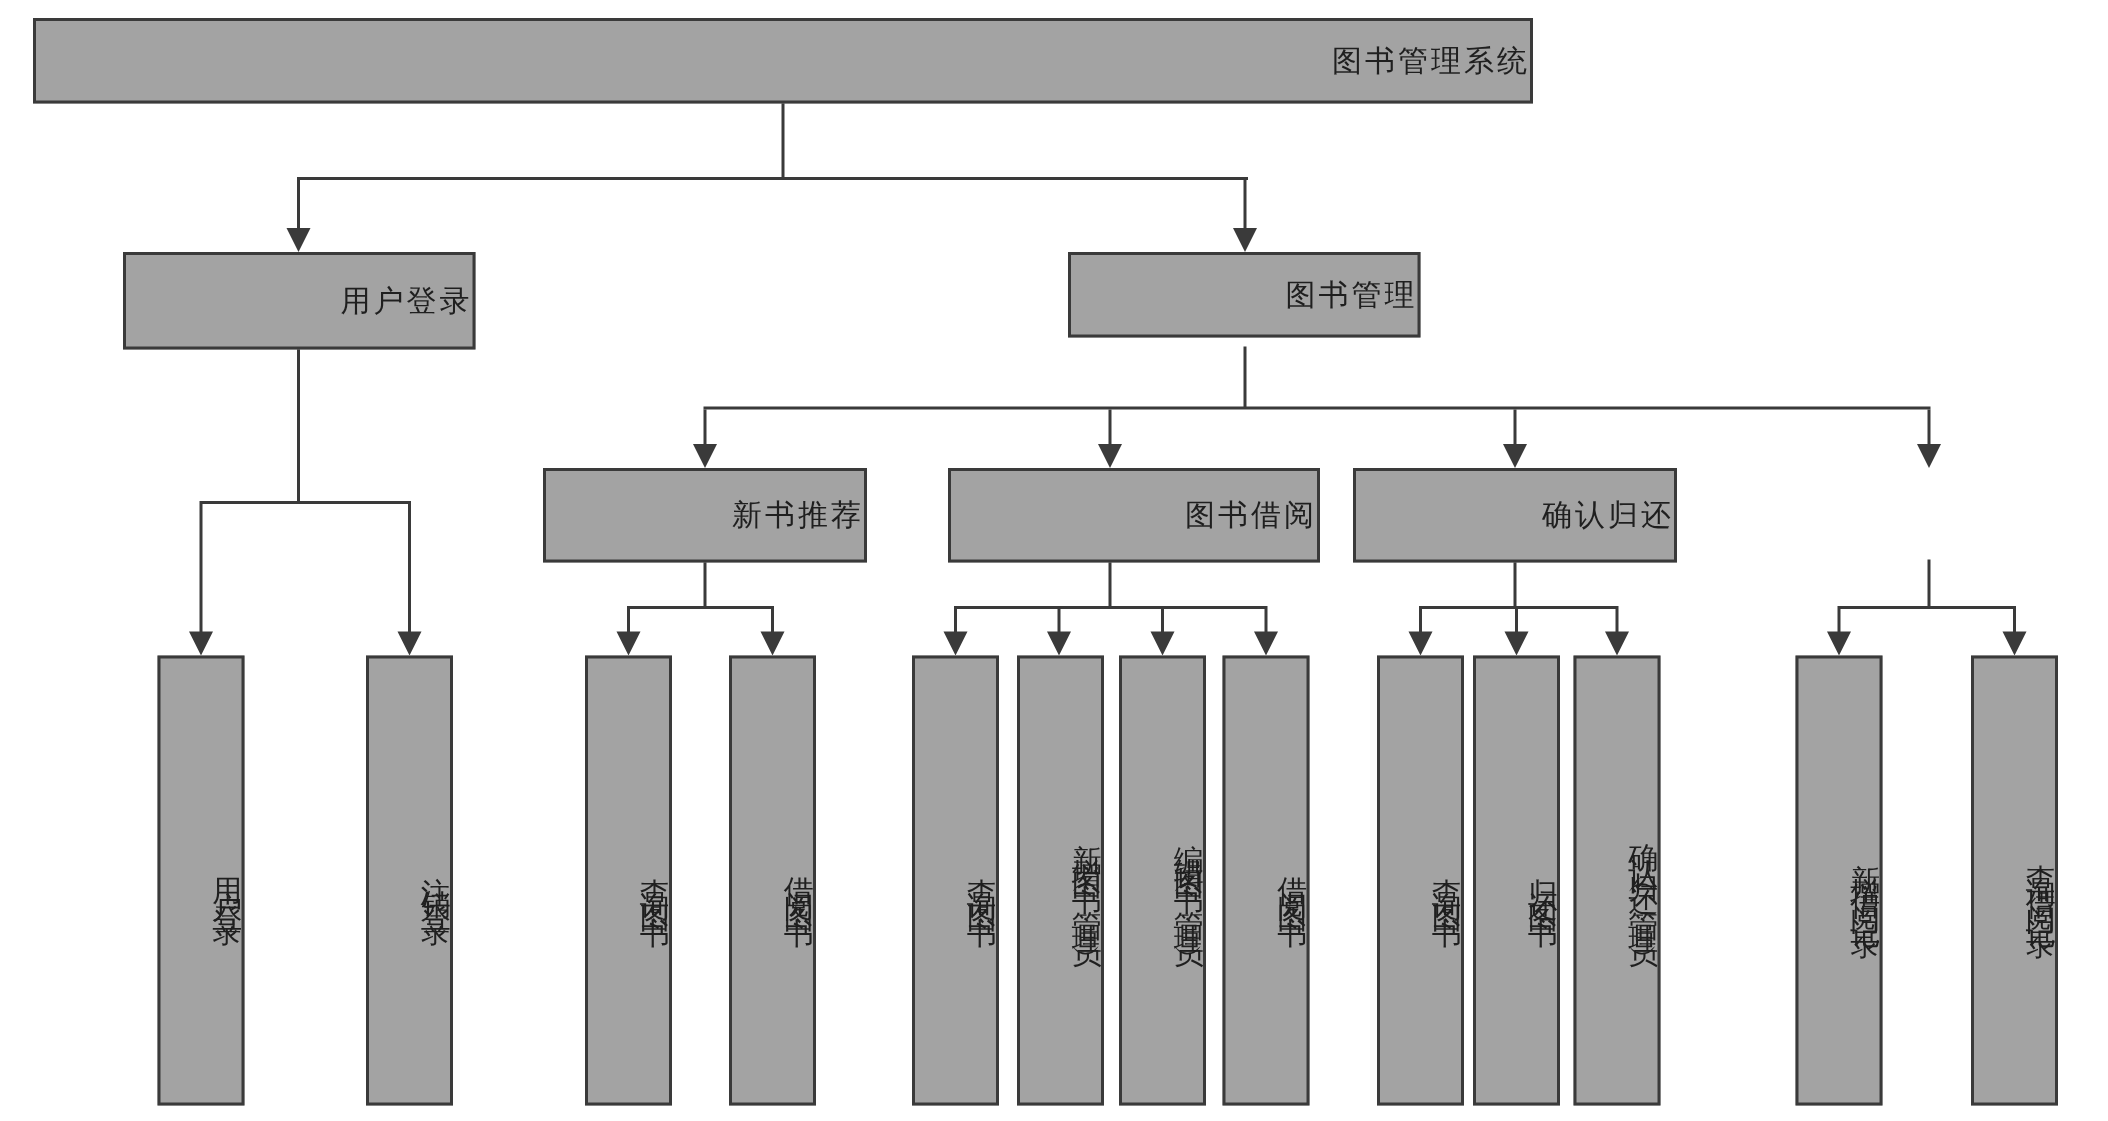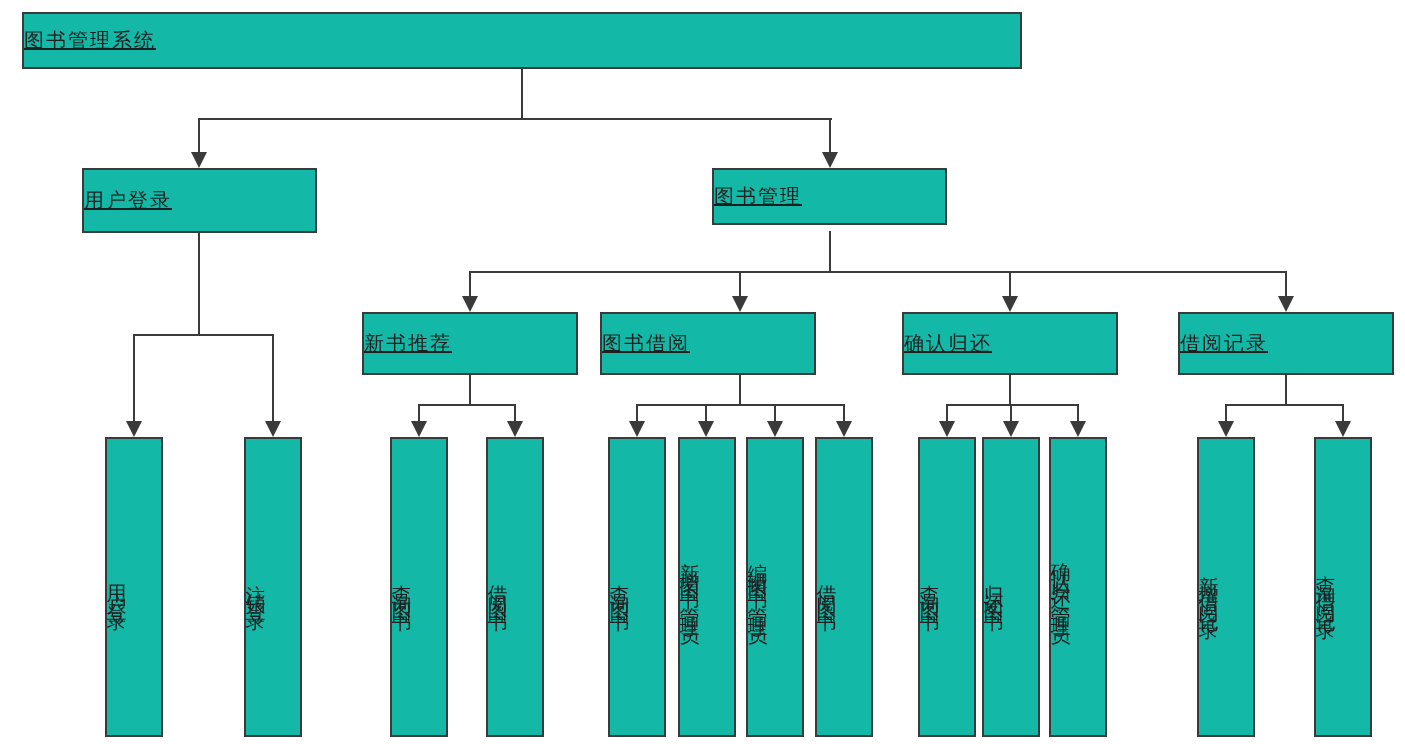--- a/index.html
+++ b/index.html
@@ -13,29 +13,28 @@
     position:relative;
     width:1405px;height:747px;
     background:var(--bg);
     overflow:hidden;
     font-family:"Liberation Sans","DejaVu Sans",sans-serif;
     color:var(--text);
   }
   .box{
     position:absolute;
     box-sizing:border-box;
-    background:#14b8a6;
+    background:#a3a3a3;
     border:2px solid var(--line);
-    display:flex;align-items:center;justify-content:flex-start;
+    display:flex;align-items:center;justify-content:flex-end;
     font-size:20px;
     letter-spacing:2px;
     color:var(--text);
     overflow:hidden;
     z-index:2;
-    text-decoration:underline;
   }
   .vbox .label{
     writing-mode:vertical-rl;
     text-orientation:mixed;
     letter-spacing:9px;
     line-height:1;
     font-size:20px;
   }
   .hline,.vline{
     position:absolute;
@@ -102,28 +101,25 @@
   <div class="vline" style="left:829px;top:231px;height:41px"></div>
   <div class="hline" style="left:469px;top:271px;width:818px"></div>
   <div class="arrow" style="left:470px;top:273px;height:39px"></div>
   <div class="arrow" style="left:740px;top:273px;height:39px"></div>
   <div class="arrow" style="left:1010px;top:273px;height:39px"></div>
   <div class="arrow" style="left:1286px;top:273px;height:39px"></div>
 
   <div class="box" style="left:362px;top:312px;width:216px;height:63px">
     <span class="label">新书推荐</span>
   </div>
-  <div class="box" style="left:600px;top:312px;width:216px;height:63px">
+  <div class="box" style="left:632px;top:312px;width:248px;height:63px">
     <span class="label">图书借阅</span>
   </div>
   <div class="box" style="left:902px;top:312px;width:216px;height:63px">
     <span class="label">确认归还</span>
-  </div>
-  <div class="box" style="left:1178px;top:312px;width:216px;height:63px">
-    <span class="label">借阅记录</span>
   </div>
 
   <div class="vline" style="left:469px;top:373px;height:32px"></div>
   <div class="vline" style="left:739px;top:373px;height:32px"></div>
   <div class="vline" style="left:1009px;top:373px;height:32px"></div>
   <div class="vline" style="left:1285px;top:373px;height:32px"></div>
 
   <div class="hline" style="left:418px;top:404px;width:98px"></div>
   <div class="hline" style="left:636px;top:404px;width:209px"></div>
   <div class="hline" style="left:946px;top:404px;width:133px"></div>

